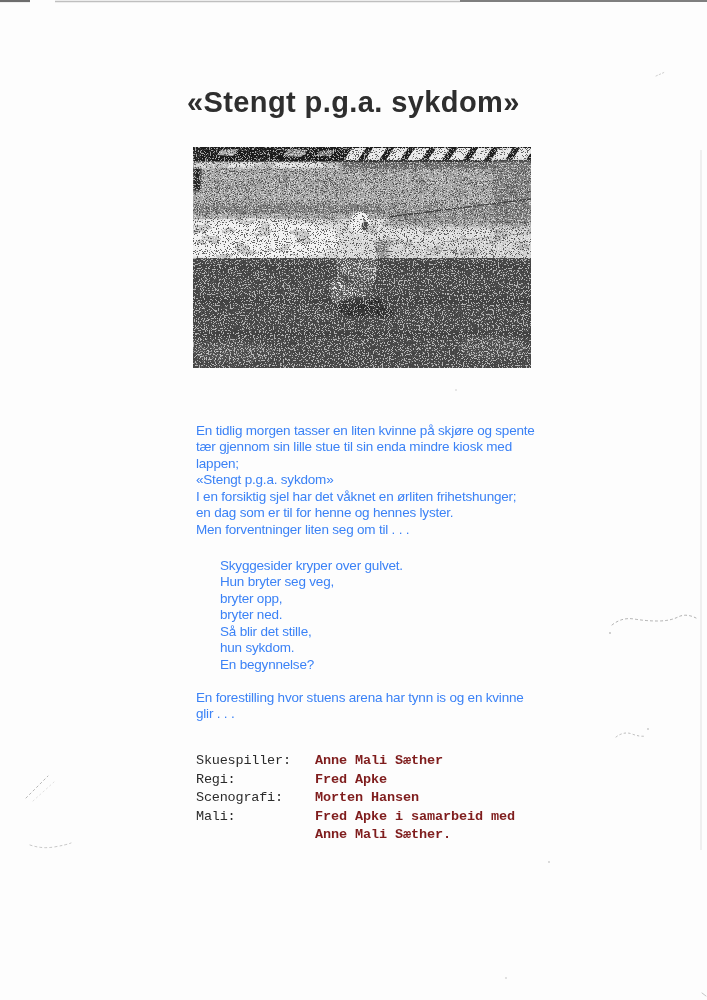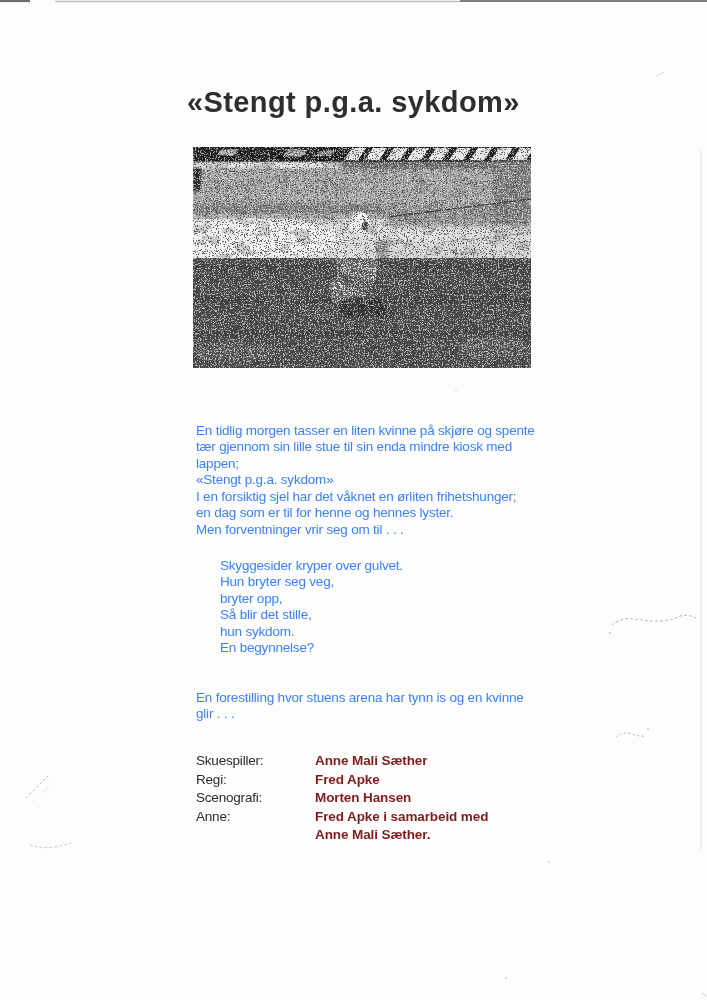--- a/index.html
+++ b/index.html
@@ -50,20 +50,21 @@
   .para-2 { top: 558px; margin-left: 24px; }
   .para-3 { top: 690px; }
   .credits {
     position: absolute;
     left: 196px;
     top: 752px;
     font-size: 13.5px;
     line-height: 18.6px;
     color: #2b2b2b;
     white-space: nowrap;
+    font-family: Liberation Mono, monospace;
   }
   .credit-row { display: flex; }
   .credit-label { width: 119px; flex: none; letter-spacing: -0.2px; }
   .credit-value { font-weight: 700; letter-spacing: -0.1px; color: #7f1d1d; }
 </style>
 </head>
 <body>
 
 <div class="page">
 
@@ -191,27 +192,28 @@
     </svg>
   </div>
 
   <div class="para para-1">
     <div class="line">En tidlig morgen tasser en liten kvinne på skjøre og spente</div>
     <div class="line">tær gjennom sin lille stue til sin enda mindre kiosk med</div>
     <div class="line">lappen;</div>
     <div class="line">«Stengt p.g.a. sykdom»</div>
     <div class="line">I en forsiktig sjel har det våknet en ørliten frihetshunger;</div>
     <div class="line">en dag som er til for henne og hennes lyster.</div>
-    <div class="line">Men forventninger vrir seg om til . . .</div>
+    <div class="line">Men forventninger liten seg om til . . .</div>
   </div>
 
   <div class="para para-2">
     <div class="line">Skyggesider kryper over gulvet.</div>
     <div class="line">Hun bryter seg veg,</div>
     <div class="line">bryter opp,</div>
+    <div class="line">bryter ned.</div>
     <div class="line">Så blir det stille,</div>
     <div class="line">hun sykdom.</div>
     <div class="line">En begynnelse?</div>
   </div>
 
   <div class="para para-3">
     <div class="line">En forestilling hvor stuens arena har tynn is og en kvinne</div>
     <div class="line">glir . . .</div>
   </div>
 
@@ -222,21 +224,21 @@
     </div>
     <div class="credit-row">
       <span class="credit-label">Regi:</span>
       <span class="credit-value">Fred Apke</span>
     </div>
     <div class="credit-row">
       <span class="credit-label">Scenografi:</span>
       <span class="credit-value">Morten Hansen</span>
     </div>
     <div class="credit-row">
-      <span class="credit-label">Anne:</span>
+      <span class="credit-label">Mali:</span>
       <span class="credit-value">Fred Apke i samarbeid med</span>
     </div>
     <div class="credit-row">
       <span class="credit-label"></span>
       <span class="credit-value">Anne Mali Sæther.</span>
     </div>
   </div>
 
 </div>
 

